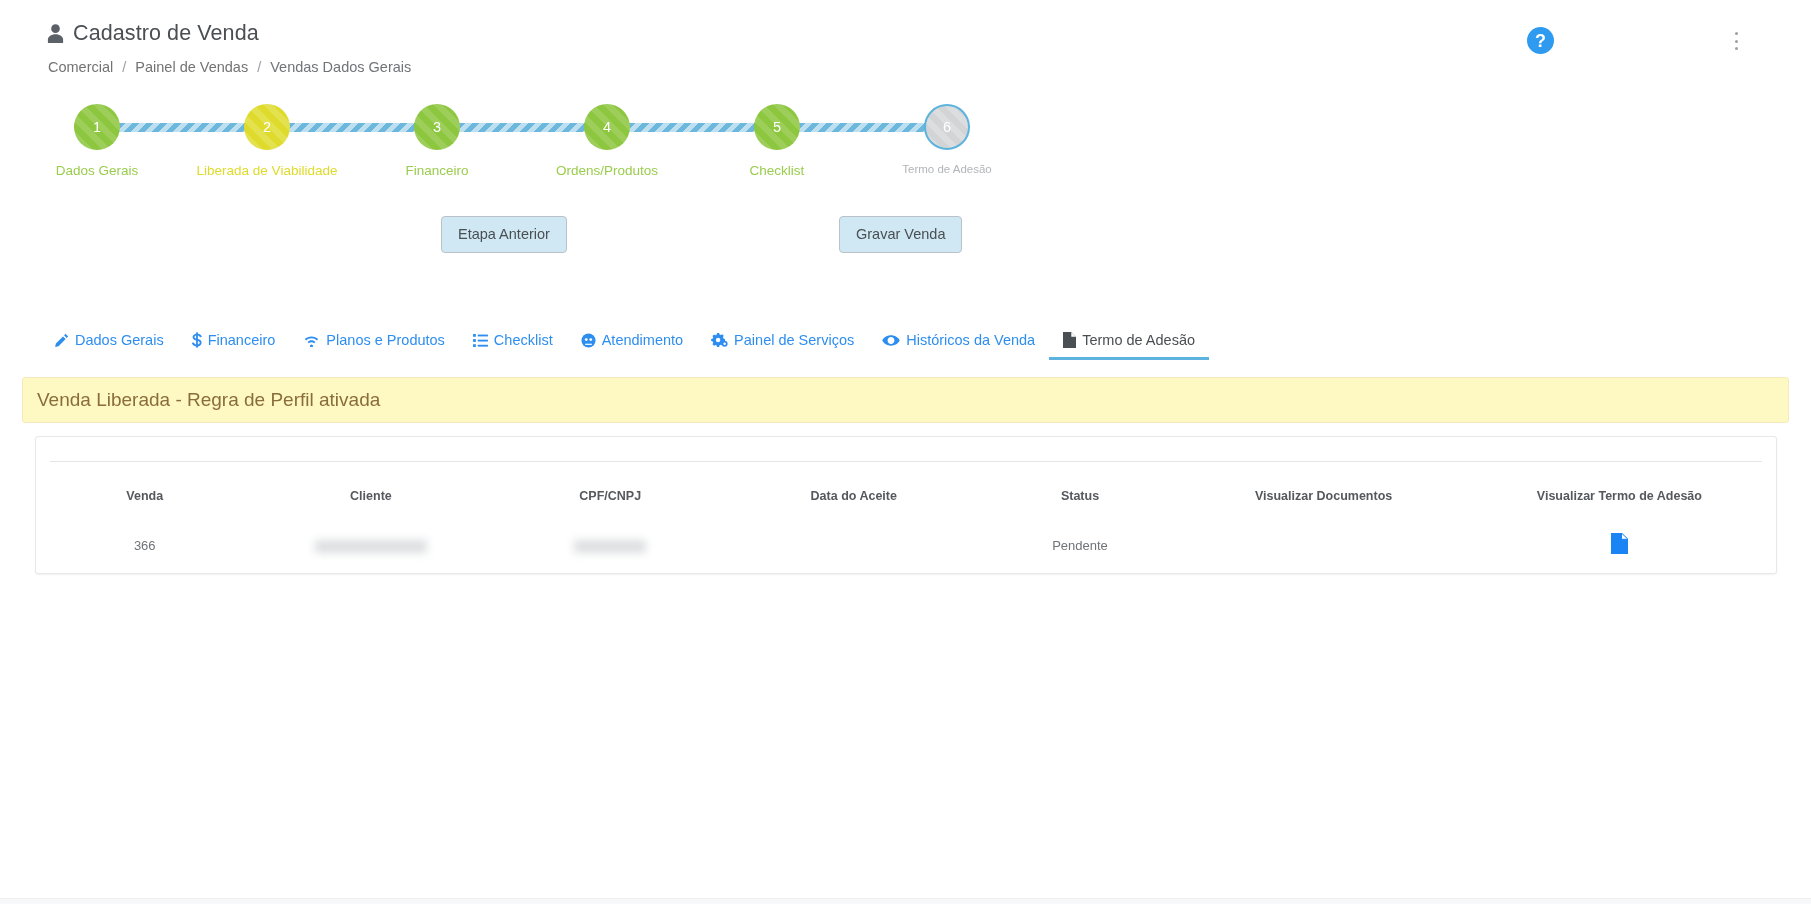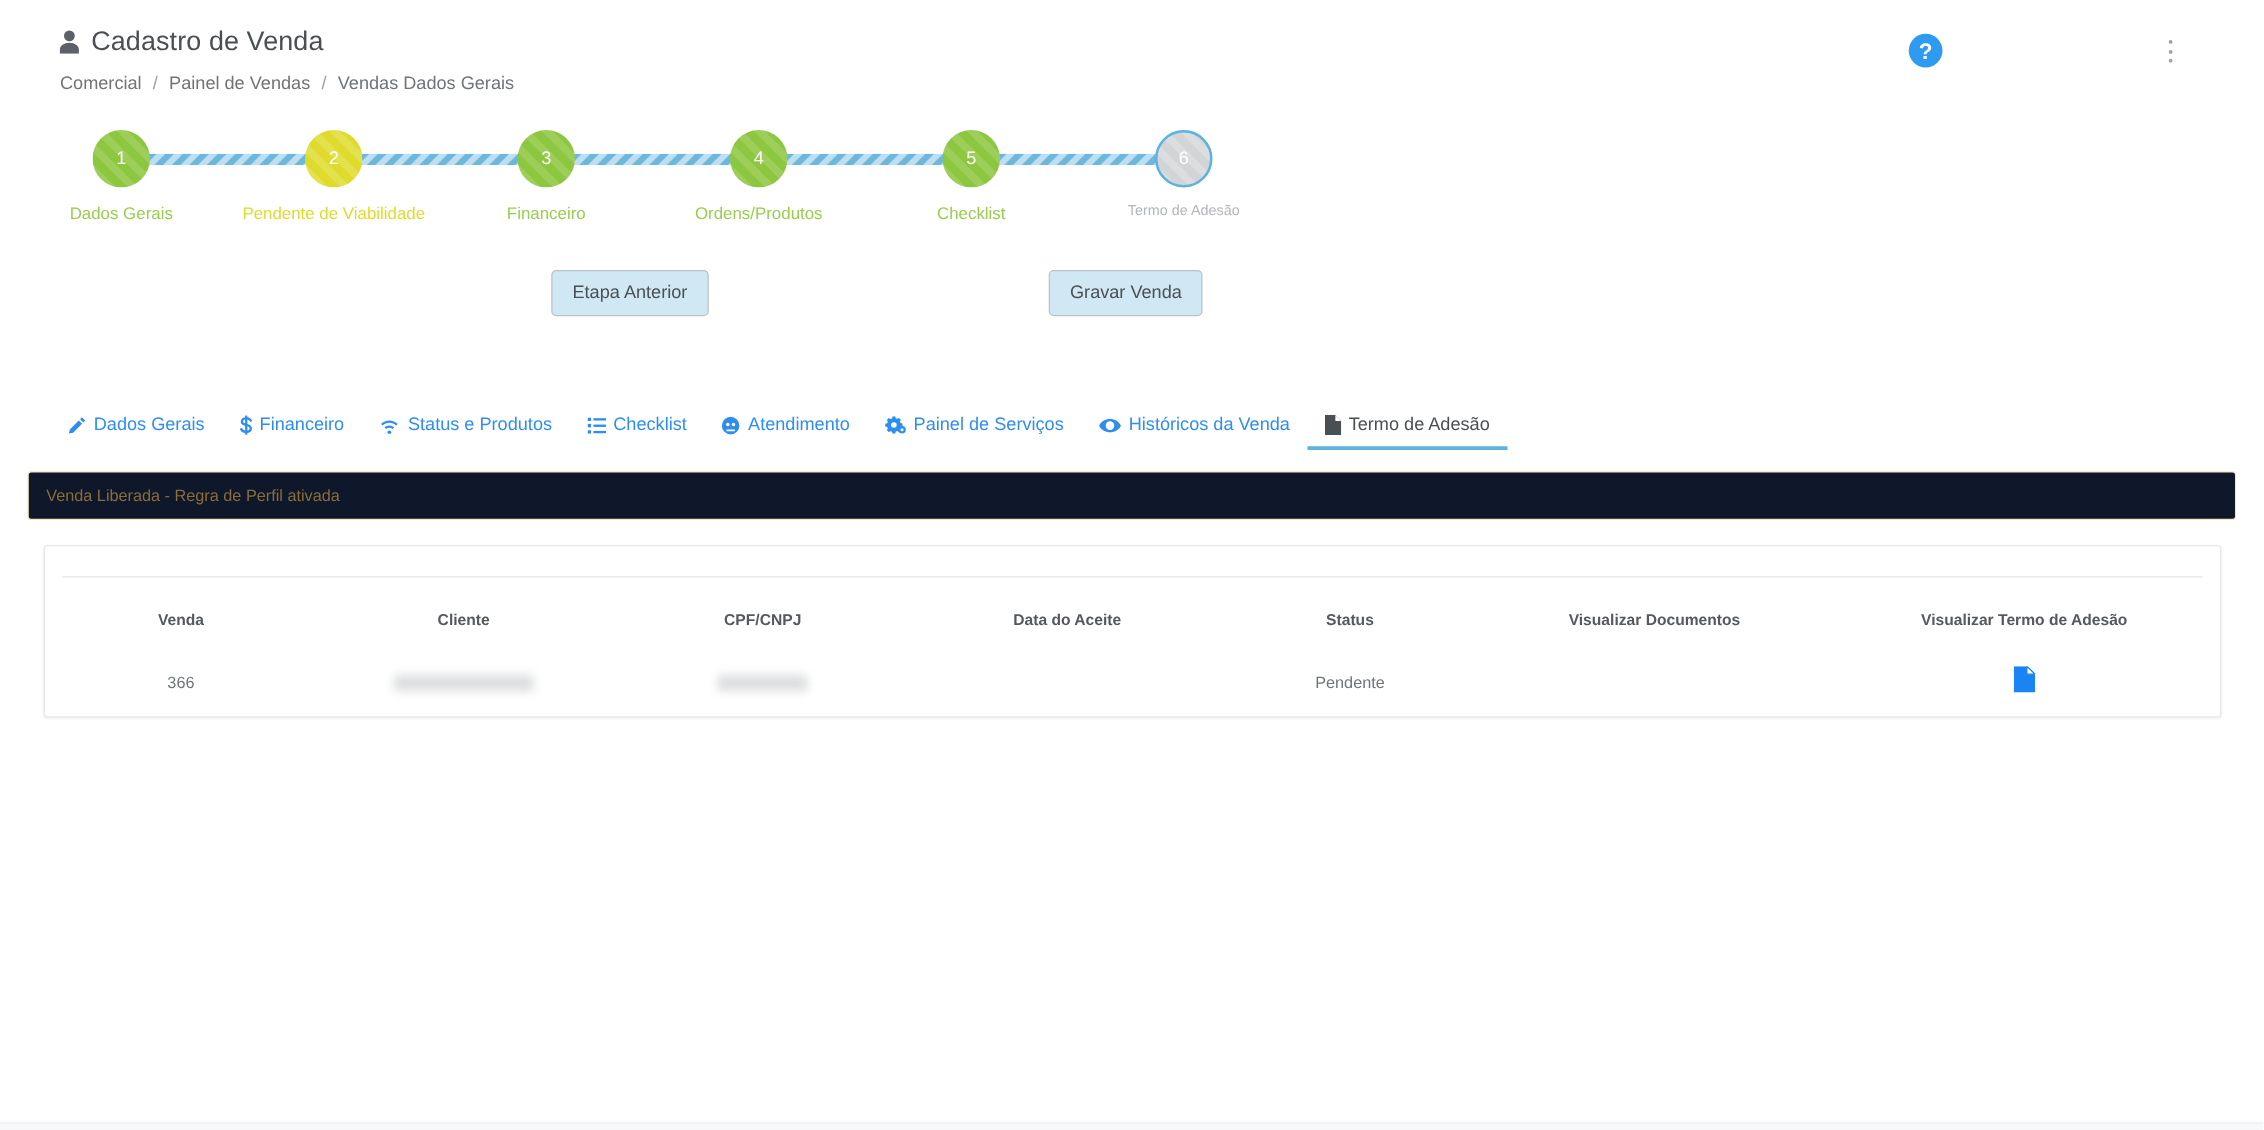--- a/index.html
+++ b/index.html
@@ -241,25 +241,25 @@
     background: #5cb3dd;
   }
   .tab svg { display: block; flex: none; }
 
   
   .alert {
     position: absolute;
     left: 22px; top: 377px;
     width: 1767px;
     box-sizing: border-box;
-    background: #0f172a;
+    background: #fef9c3;
     border: 1px solid #f6e9bd;
     border-radius: 3px;
     color: #8a6d3b;
-    font-size: 13px;
+    font-size: 19px;
     padding: 11px 14px;
   }
 
   
   .card {
     position: absolute;
     left: 35px; top: 436px;
     width: 1742px;
     height: 138px;
     background: #ffffff;
@@ -357,21 +357,21 @@
         <div class="connector" style="left: 240px; width: 128px;"></div>
         <div class="connector" style="left: 410px; width: 128px;"></div>
         <div class="connector" style="left: 580px; width: 128px;"></div>
         <div class="connector" style="left: 750px; width: 128px;"></div>
         <div class="step" style="left: 49px;">
           <div class="step-circle green">1</div>
           <div class="step-label green">Dados Gerais</div>
         </div>
         <div class="step" style="left: 219px;">
           <div class="step-circle yellow">2</div>
-          <div class="step-label yellow">Pendente de Viabilidade</div>
+          <div class="step-label yellow">Liberada de Viabilidade</div>
         </div>
         <div class="step" style="left: 389px;">
           <div class="step-circle green">3</div>
           <div class="step-label green">Financeiro</div>
         </div>
         <div class="step" style="left: 559px;">
           <div class="step-circle green">4</div>
           <div class="step-label green">Ordens/Produtos</div>
         </div>
         <div class="step" style="left: 729px;">
@@ -408,21 +408,21 @@
         <span>Financeiro</span>
       </div>
       <div class="tab">
         <span style="display: flex; align-items: center;">
           <svg width="17" height="13" viewBox="0 0 18 14" fill="currentColor">
             <path d="M9 11.2c.9 0 1.7.8 1.7 1.7S9.9 14.6 9 14.6s-1.7-.8-1.7-1.7.8-1.7 1.7-1.7z"></path>
             <path d="M9 6.8c1.6 0 3.1.6 4.2 1.7l-1.4 1.4C11 9.2 10 8.8 9 8.8s-2 .4-2.8 1.1L4.8 8.5C5.9 7.4 7.4 6.8 9 6.8z"></path>
             <path d="M9 2.6c2.8 0 5.3 1.1 7.2 2.9l-1.4 1.4C13.3 5.4 11.2 4.6 9 4.6S4.7 5.4 3.2 6.9L1.8 5.5C3.7 3.7 6.2 2.6 9 2.6z"></path>
           </svg>
         </span>
-        <span>Status e Produtos</span>
+        <span>Planos e Produtos</span>
       </div>
       <div class="tab">
         <span style="display: flex; align-items: center;">
           <svg width="15" height="13" viewBox="0 0 16 14" fill="currentColor">
             <rect x="0" y="0" width="3" height="3"></rect>
             <rect x="0" y="5.5" width="3" height="3"></rect>
             <rect x="0" y="11" width="3" height="3"></rect>
             <rect x="5" y="0.6" width="11" height="2"></rect>
             <rect x="5" y="6.1" width="11" height="2"></rect>
             <rect x="5" y="11.6" width="11" height="2"></rect>

